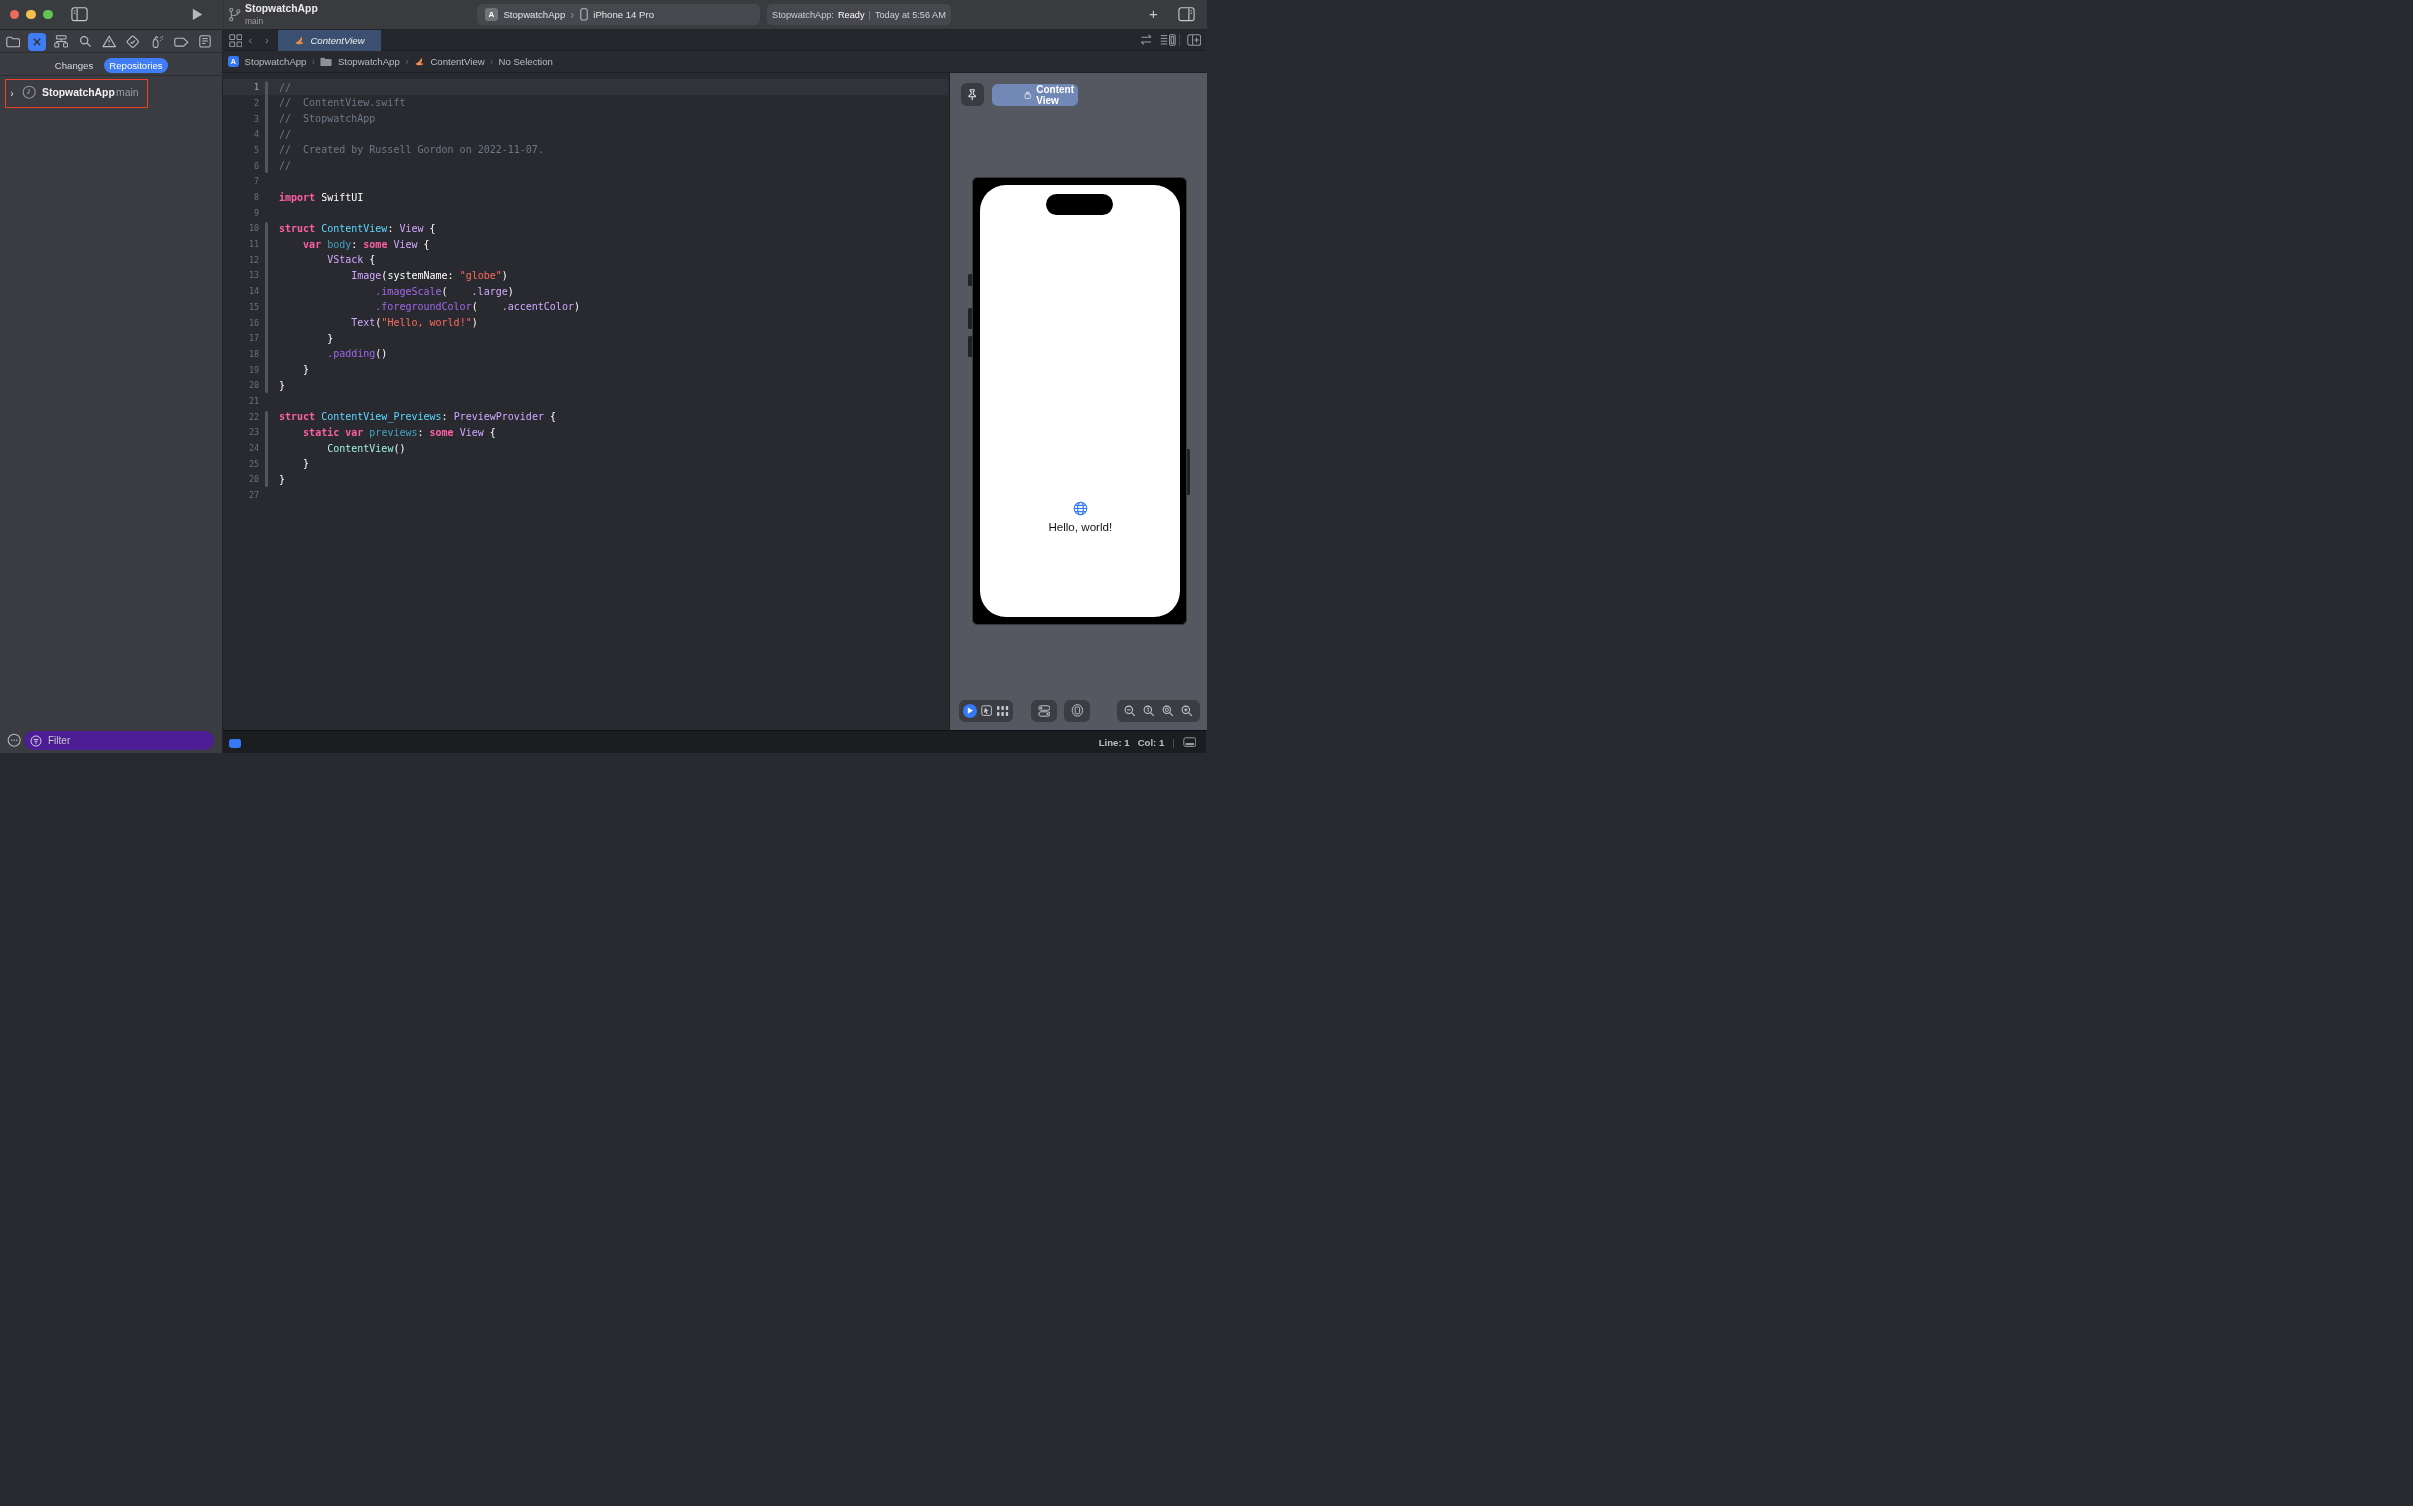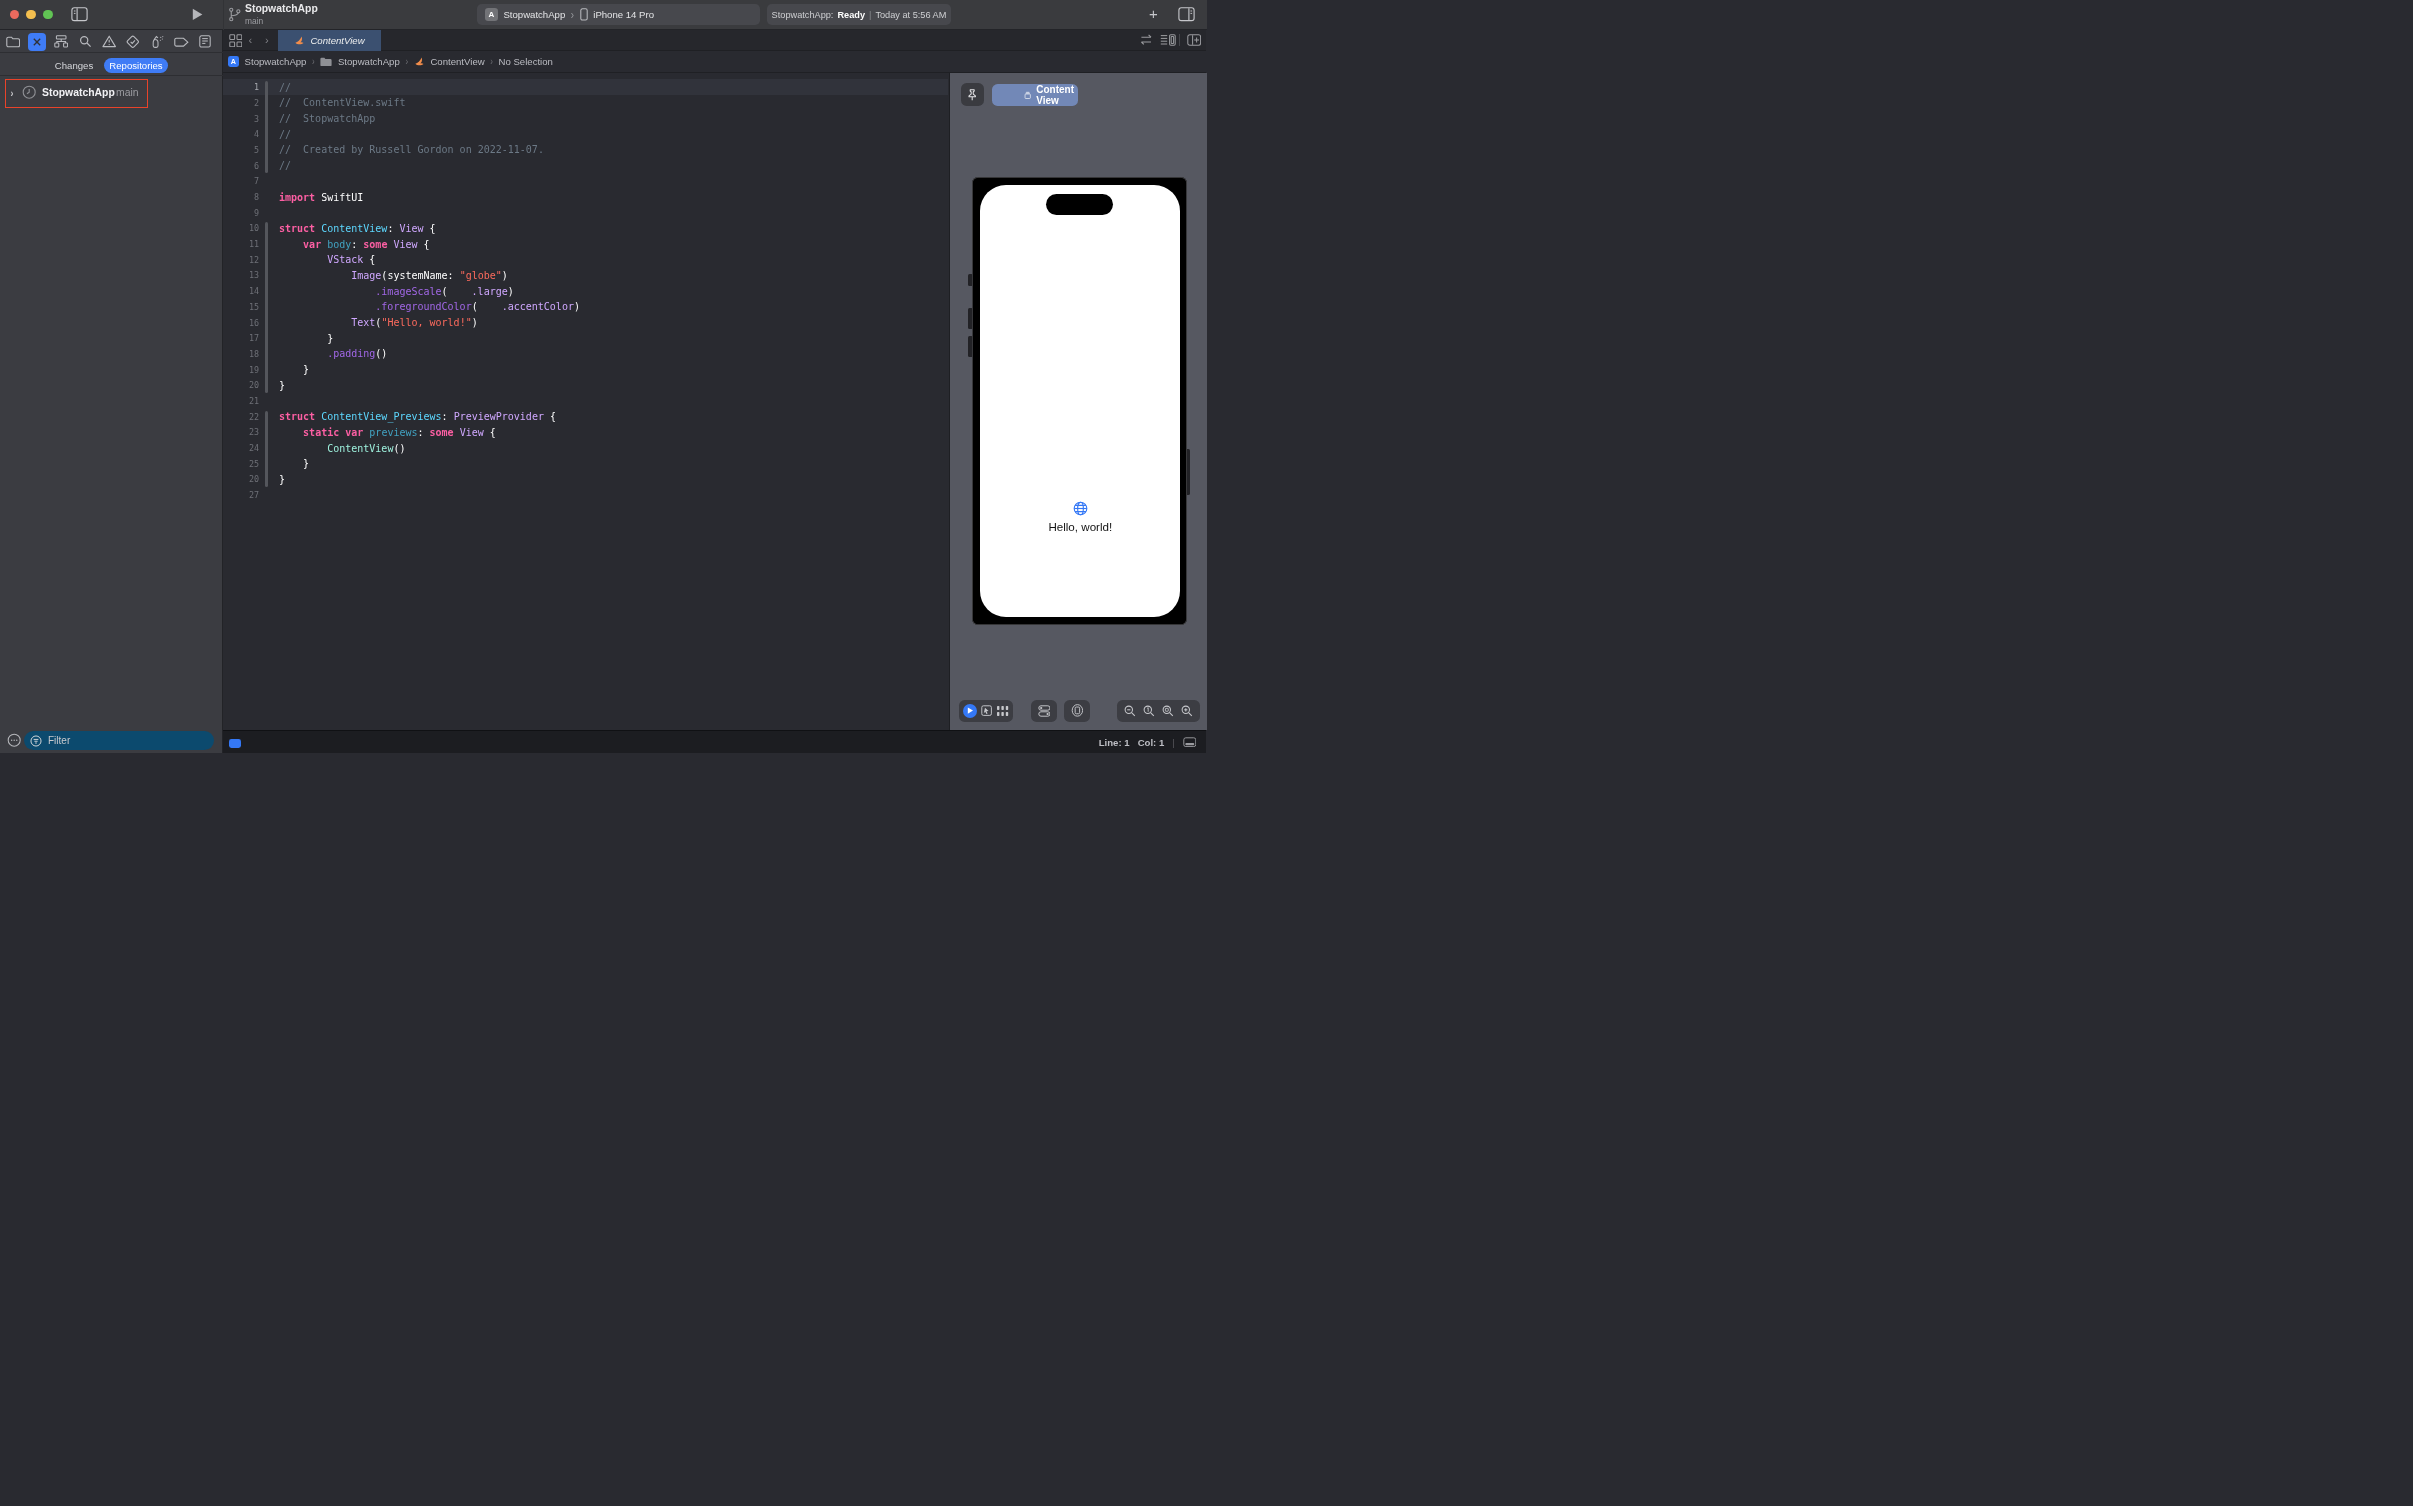--- a/index.html
+++ b/index.html
@@ -15,39 +15,39 @@
   #toolbar .seam { left:223px; top:0; width:0.8px; height:29.5px; background:#323336; }
   .win-title { left:245px; top:3.2px; font-size:10.4px; font-weight:bold; color:#e9e9eb; }
   .win-branch { left:245px; top:16px; font-size:8.4px; color:#9d9ea3; }
   .pill { background:#47484d; border-radius:4.8px; top:4px; height:21px; display:flex; align-items:center; }
   #scheme-pill { left:477px; width:283px; padding:0 8px; gap:5.6px; }
   #status-pill { left:767px; width:184px; justify-content:center; gap:4px; font-size:9.2px; }
   .scheme-txt { font-size:9.6px; color:#e4e5e7; }
   .sep-chev { font-size:9.6px; color:#96979c; transform:scaleY(1.25); }
   .appicon { width:12.8px; height:12.8px; border-radius:3.2px; background:#727377; color:#fff; font-size:8px;
     display:flex; align-items:center; justify-content:center; font-weight:bold; }
-  .dim { color:#cfd0d3; } .b { font-weight:bold; color:#fff; } .pipe { color:#8a8b8f; }
+  .dim { color:#cfd0d3; } .b { font-weight:normal; color:#fff; } .pipe { color:#8a8b8f; }
   .tbtn { color:#c6c7cb; }
 
   
   #sidebar { left:0; top:29.5px; width:223px; height:724px; background:#3b3c41; border-right:0.8px solid #222327; }
   #nav-strip { left:0; top:0; width:223px; height:23px; border-bottom:0.8px solid #2d2e32; }
   .navic { top:3.2px; width:18.4px; height:18.4px; border-radius:4px; display:flex; align-items:center; justify-content:center; }
   .navic.sel { background:#3f7cf6; }
   #seg-row { left:0; top:24px; width:223px; height:22.3px; border-bottom:0.8px solid #2d2e32; }
   #seg-changes { left:46px; top:4px; width:56px; height:15px; line-height:15px; text-align:center; font-size:9.6px; color:#d6d7db; }
   #seg-repos { left:104px; top:4px; width:64px; height:15px; border-radius:8px; background:#3f7cf6; color:#fff;
     font-size:9.6px; line-height:15px; text-align:center; }
   #repo-row { left:0; top:50px; width:223px; height:29px; }
   .disc { left:10.4px; top:8px; font-size:8.8px; font-weight:bold; color:#c9cacd; transform:scaleY(1.2); }
   #repo-name { left:42px; top:7.2px; font-size:10.4px; font-weight:bold; color:#f1f1f4; }
   #repo-branch { top:7.2px; font-size:10.4px; color:#9b9ca1; left:116px; }
   #red-box { left:4.8px; top:49px; width:143px; height:29.5px; border:1.6px solid #e8432a; }
   #filter-row { left:0; top:701px; width:223px; height:23px; }
-  #filter-field { left:24px; top:0.8px; width:190px; height:18.4px; border-radius:9.6px; background:#0c4a6e;
+  #filter-field { left:24px; top:0.8px; width:190px; height:18.4px; border-radius:9.6px; background:#4c1d95;
     border:none; outline:none; color:#e8e8ea; font-size:10px; padding:0 6.4px 0 24px; font-family:"Liberation Sans",sans-serif; }
   #filter-field::placeholder { color:#c9cacd; }
 
   
   #tabbar { left:223px; top:29.5px; width:983px; height:21.5px; background:#26272c; border-bottom:0.8px solid #1f2024; }
   .navchev { top:4px; font-size:11.2px; color:#7e7f84; }
   #tab-sel { left:55px; top:0; width:103px; height:21.5px; background:#3b5070; display:flex; align-items:center;
     justify-content:center; gap:4.8px; }
   #tab-sel span { font-size:9.6px; font-style:italic; color:#eceded; }
   #crumbbar { left:223px; top:51px; width:983px; height:22.3px; background:#292a30; border-bottom:0.8px solid #1f2024;

